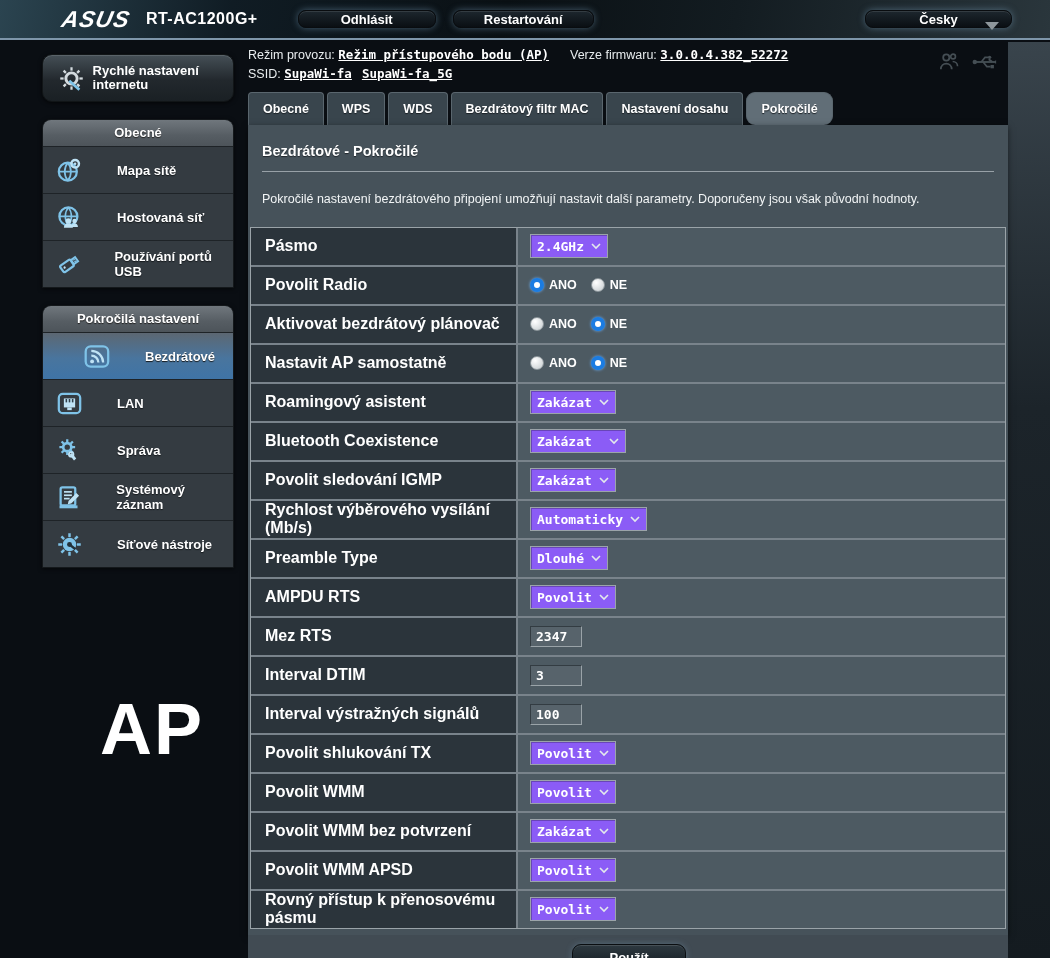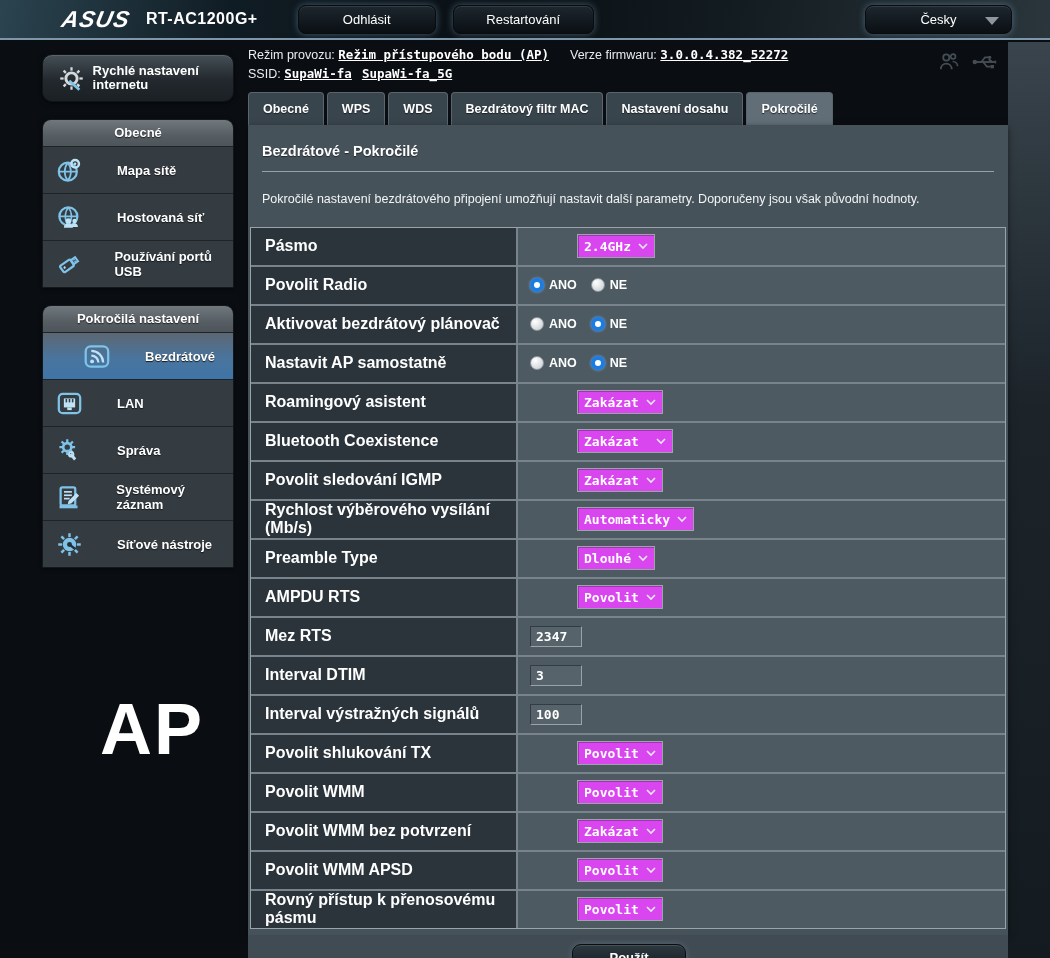--- a/index.html
+++ b/index.html
@@ -14,25 +14,25 @@
     background: linear-gradient(100deg,#2b4450 0%,#101c24 22%,#0a1014 48%,#131c21 70%,#2a363c 100%);
     border-bottom: 2px solid #7e96aa;
     display: flex; align-items: center;
   }
   .logo {
     margin-left: 62px; font-style: italic; font-weight: 800; font-size: 23px;
     letter-spacing: 1px; transform: skewX(-12deg); color:#fff;
   }
   .model { margin-left: 16px; font-weight: bold; font-size: 16px; letter-spacing: .5px; }
   .hbtn {
-    height: 29px; border-radius: 8px; cursor: pointer;
+    height: 18px; border-radius: 8px; cursor: pointer;
     background: linear-gradient(#1d272e,#0a0f13);
     border: 1px solid #090c0f;
     box-shadow: 0 0 7px rgba(125,165,195,.5), inset 0 1px 0 rgba(255,255,255,.10);
-    color: #fff; font-weight: normal; font-size: 13px;
+    color: #fff; font-weight: bold; font-size: 13px;
     display: flex; align-items: center; justify-content: center;
   }
   .btn-logout { width: 138px; margin-left: 40px; }
   .btn-reboot { width: 141px; margin-left: 17px; }
   .lang { width: 147px; margin-left: auto; margin-right: 38px; position: relative; }
   .lang-caret {
     position:absolute; right:12px; top:11px; width:0; height:0;
     border-left:7px solid transparent; border-right:7px solid transparent;
     border-top:8px solid #8e979c;
   }
@@ -80,21 +80,21 @@
   .hicons { position:absolute; right:52px; top:52px; display:flex; gap:12px; }
   .hicons span { cursor:pointer; }
   
   .tabs { position:absolute; left:248px; top:92px; display:flex; gap:3px; align-items:flex-end; }
   .tab {
     height:33px; padding:0 14px; line-height:33px; cursor:pointer;
     background:#39454d; border:1px solid #5a666e; border-bottom:none;
     border-radius:4px 4px 0 0; font-size:12.5px; font-weight:bold; color:#fff;
     text-shadow:0 1px 1px #1a2025;
   }
-  .tab.active { background:#616e77; }
+  .tab.active { background:#616e77;border-radius:9px; }
   
   .panel {
     position:absolute; left:248px; top:125px; width:760px; height:810px;
     background:#46525a; box-shadow:0 2px 6px rgba(0,0,0,.5);
   }
   .panel-head { padding:18px 14px 0 14px; }
   .ptitle { font-size:14.5px; font-weight:bold; text-shadow:0 1px 1px #20262b; }
   .pdivider { margin-top:12px; border-bottom:1px solid #98a1a7; }
   .pdesc { margin-top:19px; font-size:12.5px; line-height:1.35; color:#f2f5f6; }
   .stable { margin:19px 2px 0 2px; border:1px solid #9aa3a8; }
@@ -102,23 +102,23 @@
   .srow:last-child { border-bottom:none; height:37px; }
   .scell-label {
     width:267px; background:#2b343b; border-right:2px solid #79838b;
     display:flex; align-items:center; padding:0 10px 0 14px;
     font-size:16px; font-weight:bold; color:#fff;
   }
   .scell-value { flex:1; background:#4d5a62; display:flex; align-items:center; padding-left:12px; }
   
   .sel {
     display:inline-flex; align-items:center; justify-content:space-between; cursor:pointer;
-    background:#d946ef; border:1px solid #9ba4a9; color:#fff; height:24px;
+    background:#8b5cf6; border:1px solid #9ba4a9; color:#fff; height:24px;
     font-family:"DejaVu Sans Mono", monospace; font-size:13px; font-weight:bold;
-    padding:0 6px; box-shadow: inset 1px 1px 0 rgba(0,0,0,.25); margin-left: 47px;
+    padding:0 6px; box-shadow: inset 1px 1px 0 rgba(0,0,0,.25);
   }
   .sel .chev { margin-left:7px; display:flex; }
   .tinput {
     width:52px; height:21px; background:#57636b; color:#fff;
     border:1px solid #333c42; border-right-color:#9aa3a8; border-bottom-color:#9aa3a8;
     font-family:"DejaVu Sans Mono", monospace; font-size:13px; font-weight:bold;
     padding:0 5px; outline:none;
   }
   .radio-opt { display:inline-flex; align-items:center; margin-right:14px; cursor:pointer; }
   .radio {

